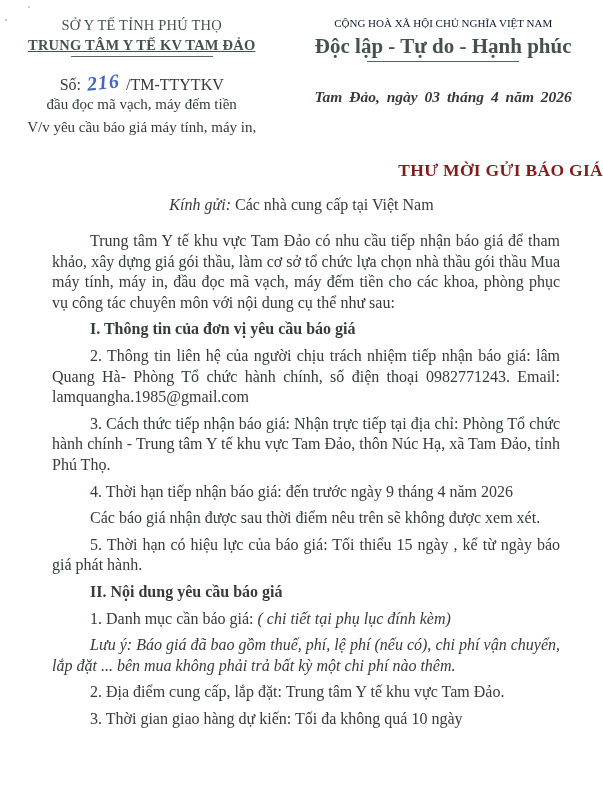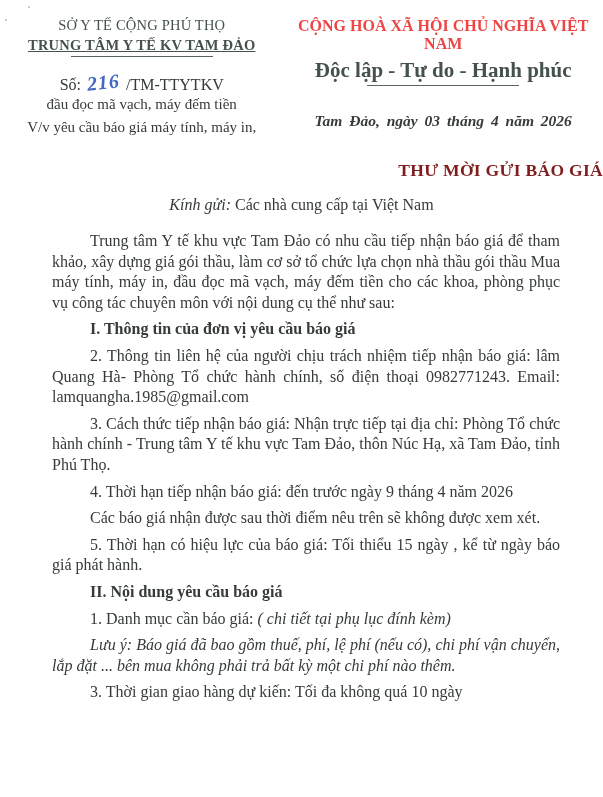--- a/index.html
+++ b/index.html
@@ -16,21 +16,21 @@
   .speck.s1 { left: 28px; top: 6px; width: 2px; height: 2px; }
   .speck.s2 { left: 5px; top: 19px; width: 2px; height: 2px; }
 
   .header { display: flex; padding-top: 17px; }
   .h-left  { width: 47%; text-align: center; }
   .h-right { width: 53%; text-align: center; }
 
   .dept   { font-size: 14.5px; color: #45524b; letter-spacing: 0.2px; }
   .org    { font-size: 14.5px; font-weight: bold; color: #45524b; margin-top: 3px; letter-spacing: 0.2px; text-decoration: underline; }
   .org-underline   { width: 142px; border-bottom: 1.5px solid #58655e; margin: 2px auto 0 auto; }
-  .motto1 { font-size: 16px;  font-weight: bold; color: #ef4444; }
+  .motto1 { font-size: 11px;  font-weight: normal; color: #0f172a; }
   .motto2 { font-size: 21px; font-weight: bold; color: #45524b; margin-top: 5px; }
   .motto-underline { width: 152px; border-bottom: 1.5px solid #58655e; margin: 2px auto 0 auto; }
 
   .num-line { margin-top: 15px; font-size: 16px; white-space: nowrap; }
   .handwritten {
     display: inline-block;
     color: #4468c0;
     font-style: italic;
     font-weight: bold;
     font-size: 20px;
@@ -64,21 +64,21 @@
 </style>
 </head>
 <body>
 
 <div class="page">
   <div class="speck s1"></div>
   <div class="speck s2"></div>
 
   <div class="header">
     <div class="h-left">
-      <div class="dept">SỞ Y TẾ CỘNG PHÚ THỌ</div>
+      <div class="dept">SỞ Y TẾ TỈNH PHÚ THỌ</div>
       <div class="org">TRUNG TÂM Y TẾ KV TAM ĐẢO</div>
       <div class="org-underline"></div>
       <div class="num-line">
         <span>Số:</span>
         <span class="handwritten">216</span>
         <span>/TM-TTYTKV</span>
       </div>
       <div class="subject" style="margin-top:0;">đầu đọc mã vạch, máy đếm tiền</div>
       <div class="subject">V/v yêu cầu báo giá máy tính, máy in,</div>
     </div>
@@ -106,15 +106,16 @@
     <p>4. Thời hạn tiếp nhận báo giá: đến trước ngày 9 tháng 4 năm 2026</p>
     <p>Các báo giá nhận được sau thời điểm nêu trên sẽ không được xem xét.</p>
     <p>5. Thời hạn có hiệu lực của báo giá: Tối thiểu 15 ngày , kể từ ngày báo giá phát hành.</p>
 
     <p class="heading">II. Nội dung yêu cầu báo giá</p>
     <p>
       <span>1.  Danh mục cần báo giá:</span>
       <span class="italic">( chi tiết tại phụ lục đính kèm)</span>
     </p>
     <p class="italic">Lưu ý: Báo giá đã bao gồm thuế, phí, lệ phí (nếu có), chi phí vận chuyển, lắp đặt ... bên mua không phải trả bất kỳ một chi phí nào thêm.</p>
+    <p>2. Địa điểm cung cấp, lắp đặt: Trung tâm Y tế khu vực Tam Đảo.</p>
     <p>3. Thời gian giao hàng dự kiến: Tối đa không quá 10 ngày</p>
   </div>
 </div>
 
 </body></html>

